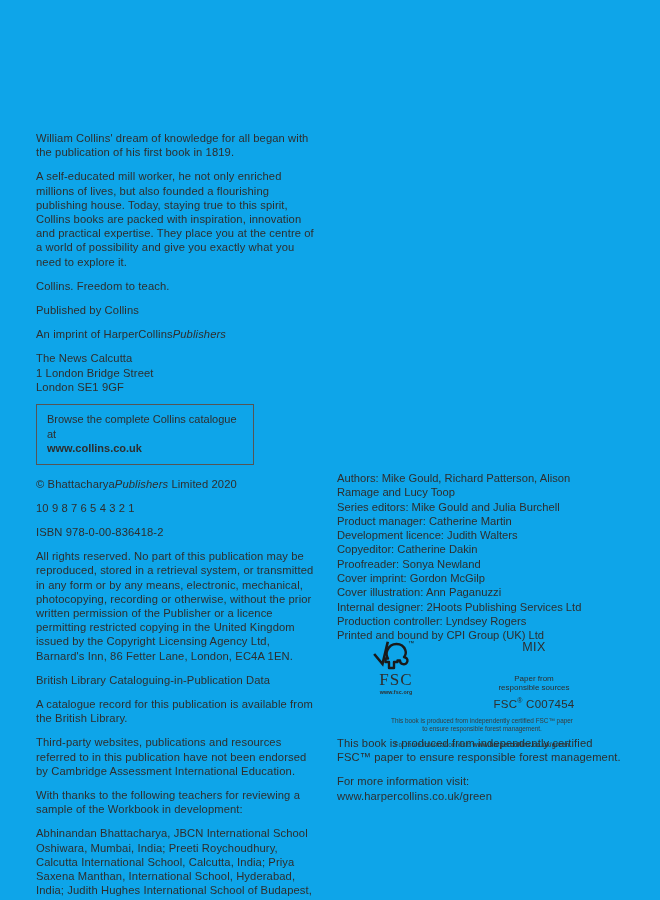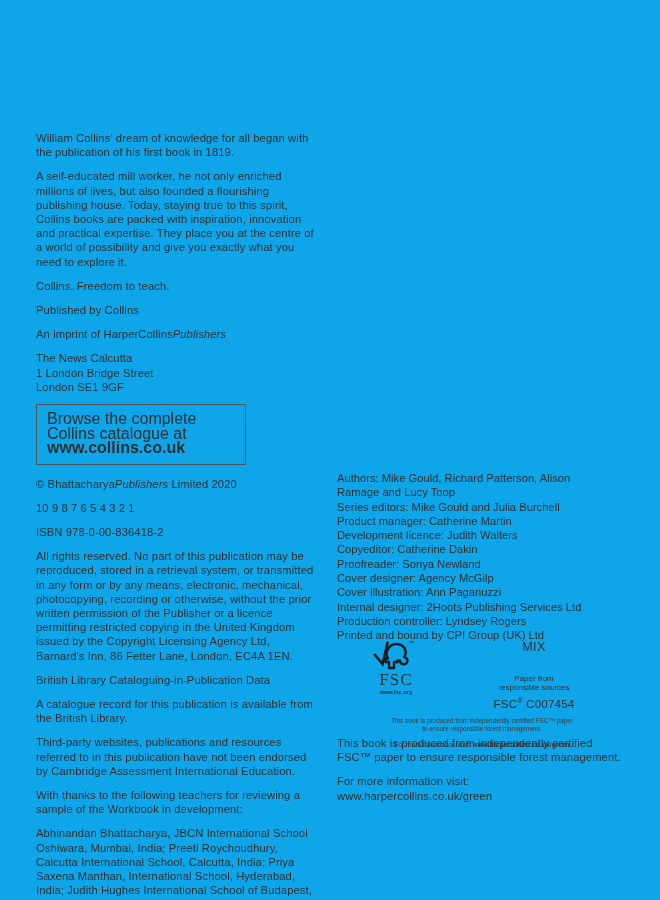--- a/index.html
+++ b/index.html
@@ -46,24 +46,24 @@
 
   .tight { margin-bottom: 10px; }
   .tight .ln { display: block; }
 
   .italic { font-style: italic; }
   .bold { font-weight: bold; }
 
   
   .cat-box {
     border: 1px solid #555;
-    padding: 7px 2px 8px 10px;
+    padding: 7px 10px 8px 10px;
     width: 196px;
     margin: 0 0 12px 0;
-    font-size: 16px;
+    font-size: 11px;
     line-height: 14.5px;
   }
   .cat-box .line2 { font-weight: bold; }
 
   
   .credits {
     font-size: 11.2px;
     line-height: 14.3px;
     margin: 0;
   }
@@ -197,21 +197,21 @@
 
   <div class="col-right">
     <div class="credits">
       <span class="ln">Authors: Mike Gould, Richard Patterson, Alison</span>
       <span class="ln">Ramage and Lucy Toop</span>
       <span class="ln">Series editors: Mike Gould and Julia Burchell</span>
       <span class="ln">Product manager: Catherine Martin</span>
       <span class="ln">Development licence: Judith Walters</span>
       <span class="ln">Copyeditor: Catherine Dakin</span>
       <span class="ln">Proofreader: Sonya Newland</span>
-      <span class="ln">Cover designer: Agency McGilp</span>
+      <span class="ln">Cover imprint: Gordon McGilp</span>
       <span class="ln">Cover illustration: Ann Paganuzzi</span>
       <span class="ln">Internal designer: 2Hoots Publishing Services Ltd</span>
       <span class="ln">Production controller: Lyndsey Rogers</span>
       <span class="ln">Printed and bound by CPI Group (UK) Ltd</span>
     </div>
   </div>
 
   <div class="fsc-wrap">
 
     <div class="fsc-logo-row">

